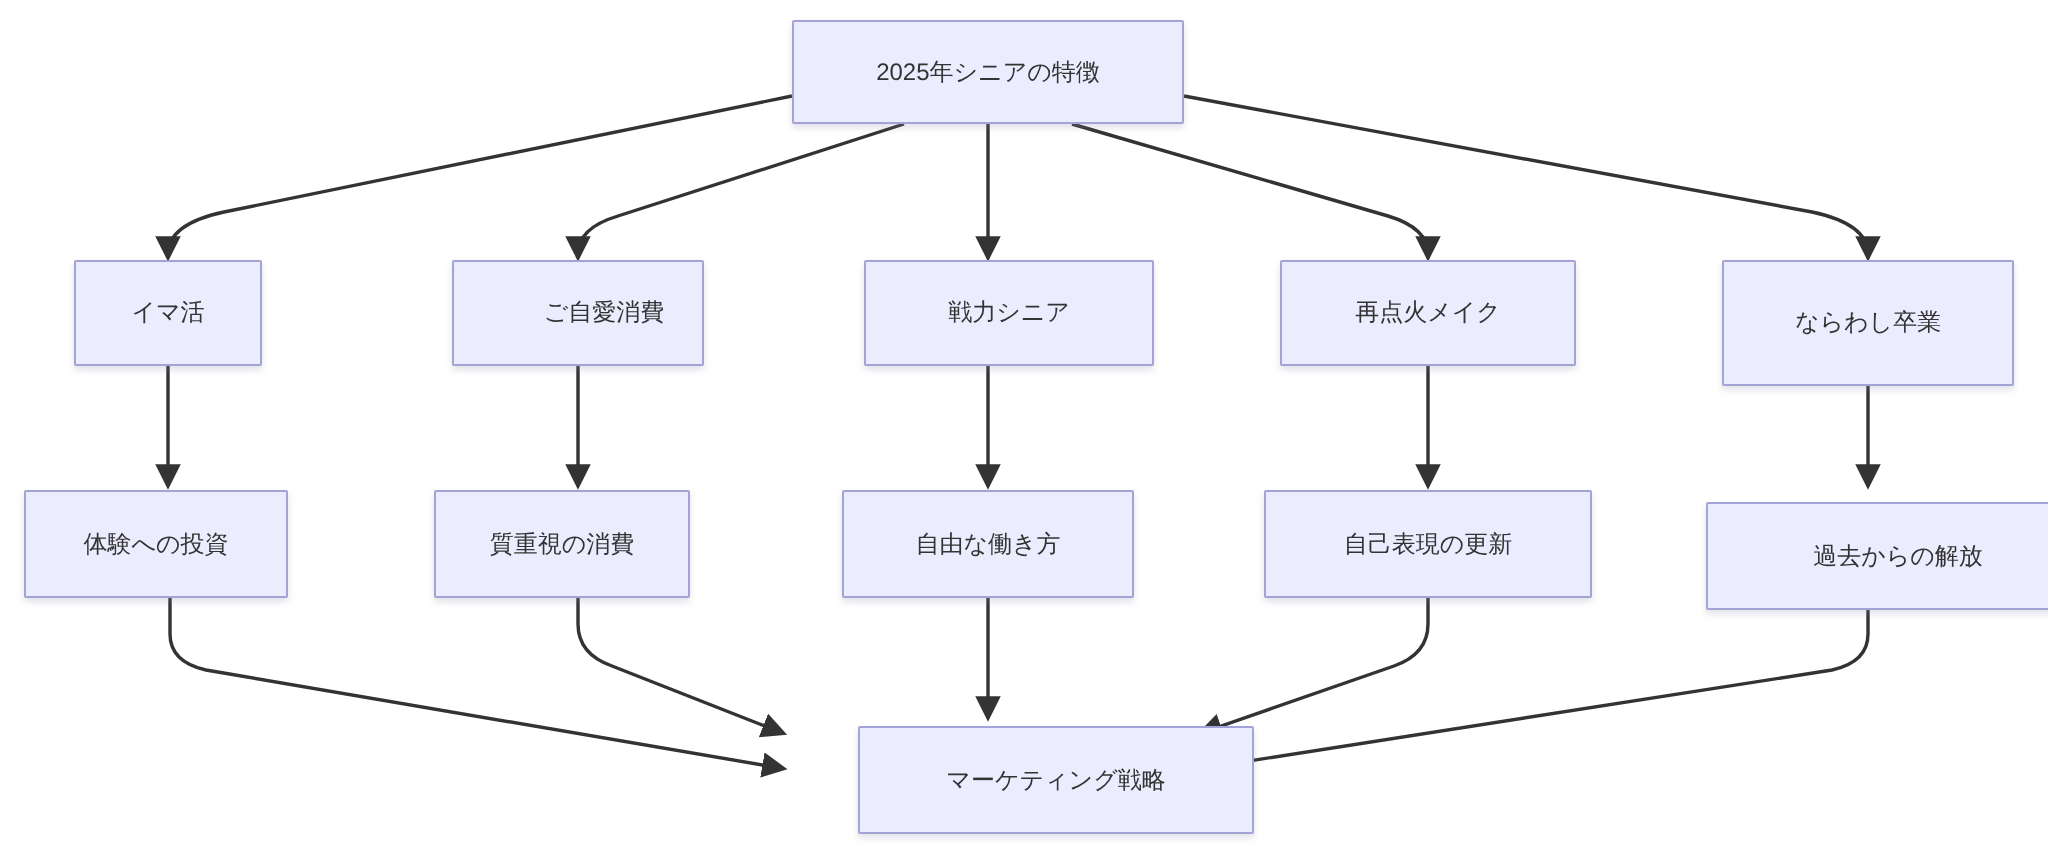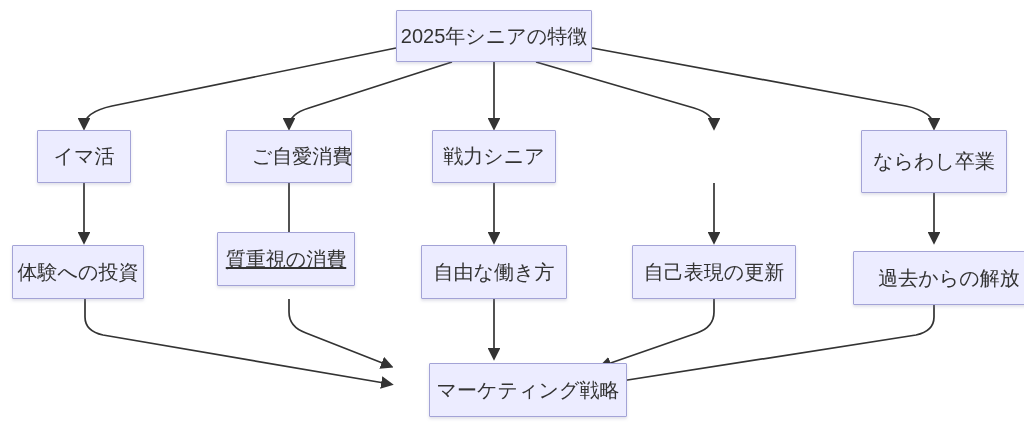--- a/index.html
+++ b/index.html
@@ -27,37 +27,37 @@
     stroke: var(--edge, #333333);
     stroke-width: 1.7px;
   }
   .node {
     position: absolute;
     box-sizing: border-box;
     background: var(--node-fill, #ECECFF);
     border: 1.5px solid var(--node-border, #A3A3D6);
     border-radius: 1px;
     color: var(--text, #333333);
-    font-size: 20px;
+    font-size: 12px;
     display: flex;
     align-items: center;
     justify-content: center;
     text-align: center;
     white-space: nowrap;
     box-shadow: 0 2px 3px rgba(140, 140, 170, 0.25);
   }
   
   .n-root    { left: 396px; top: 10px;  width: 196px; height: 52px; }
   .n-trend1  { left: 37px;  top: 130px; width: 94px;  height: 53px; }
   .n-trend2  { left: 226px; top: 130px; width: 126px; height: 53px; padding-left: 26px; }
-  .n-trend3  { left: 432px; top: 130px; width: 124px; height: 53px; font-family: Liberation Serif, serif; }
+  .n-trend3  { left: 432px; top: 130px; width: 145px; height: 53px; font-family: Liberation Serif, serif; }
   .n-trend4  { left: 640px; top: 130px; width: 148px; height: 53px; }
   .n-trend5  { left: 861px; top: 130px; width: 146px; height: 63px; }
   .n-detail1 { left: 12px;  top: 245px; width: 132px; height: 54px; }
-  .n-detail2 { left: 217px; top: 232px; width: 138px; height: 54px; text-decoration: underline; }
+  .n-detail2 { left: 217px; top: 245px; width: 128px; height: 54px; }
   .n-detail3 { left: 421px; top: 245px; width: 146px; height: 54px; }
   .n-detail4 { left: 632px; top: 245px; width: 164px; height: 54px; text-align: center; }
   .n-detail5 { left: 853px; top: 251px; width: 192px; height: 54px; }
   .n-end     { left: 397px; top: 363px; width: 198px; height: 54px; margin-left: 32px; }
 </style>
 </head>
 <body>
 
 <div class="canvas">
 
@@ -85,20 +85,21 @@
     <path class="edge" d="M 494 299 L 494 357" marker-end="url(#arrow)"></path>
     <path class="edge" d="M 714 299 L 714 312 Q 714 327 697 333 L 602 366" marker-end="url(#arrow)"></path>
     <path class="edge" d="M 934 299 L 934 317 Q 934 331 916 335 L 602 384" marker-end="url(#arrow)"></path>
   </svg>
 
   <div class="node n-root">2025年シニアの特徴</div>
 
   <div class="node n-trend1">イマ活</div>
   <div class="node n-trend2">ご自愛消費</div>
   <div class="node n-trend3">戦力シニア</div>
+  <div class="node n-trend4">再点火メイク</div>
   <div class="node n-trend5">ならわし卒業</div>
 
   <div class="node n-detail1">体験への投資</div>
   <div class="node n-detail2">質重視の消費</div>
   <div class="node n-detail3">自由な働き方</div>
   <div class="node n-detail4">自己表現の更新</div>
   <div class="node n-detail5">過去からの解放</div>
 
   <div class="node n-end">マーケティング戦略</div>
 

